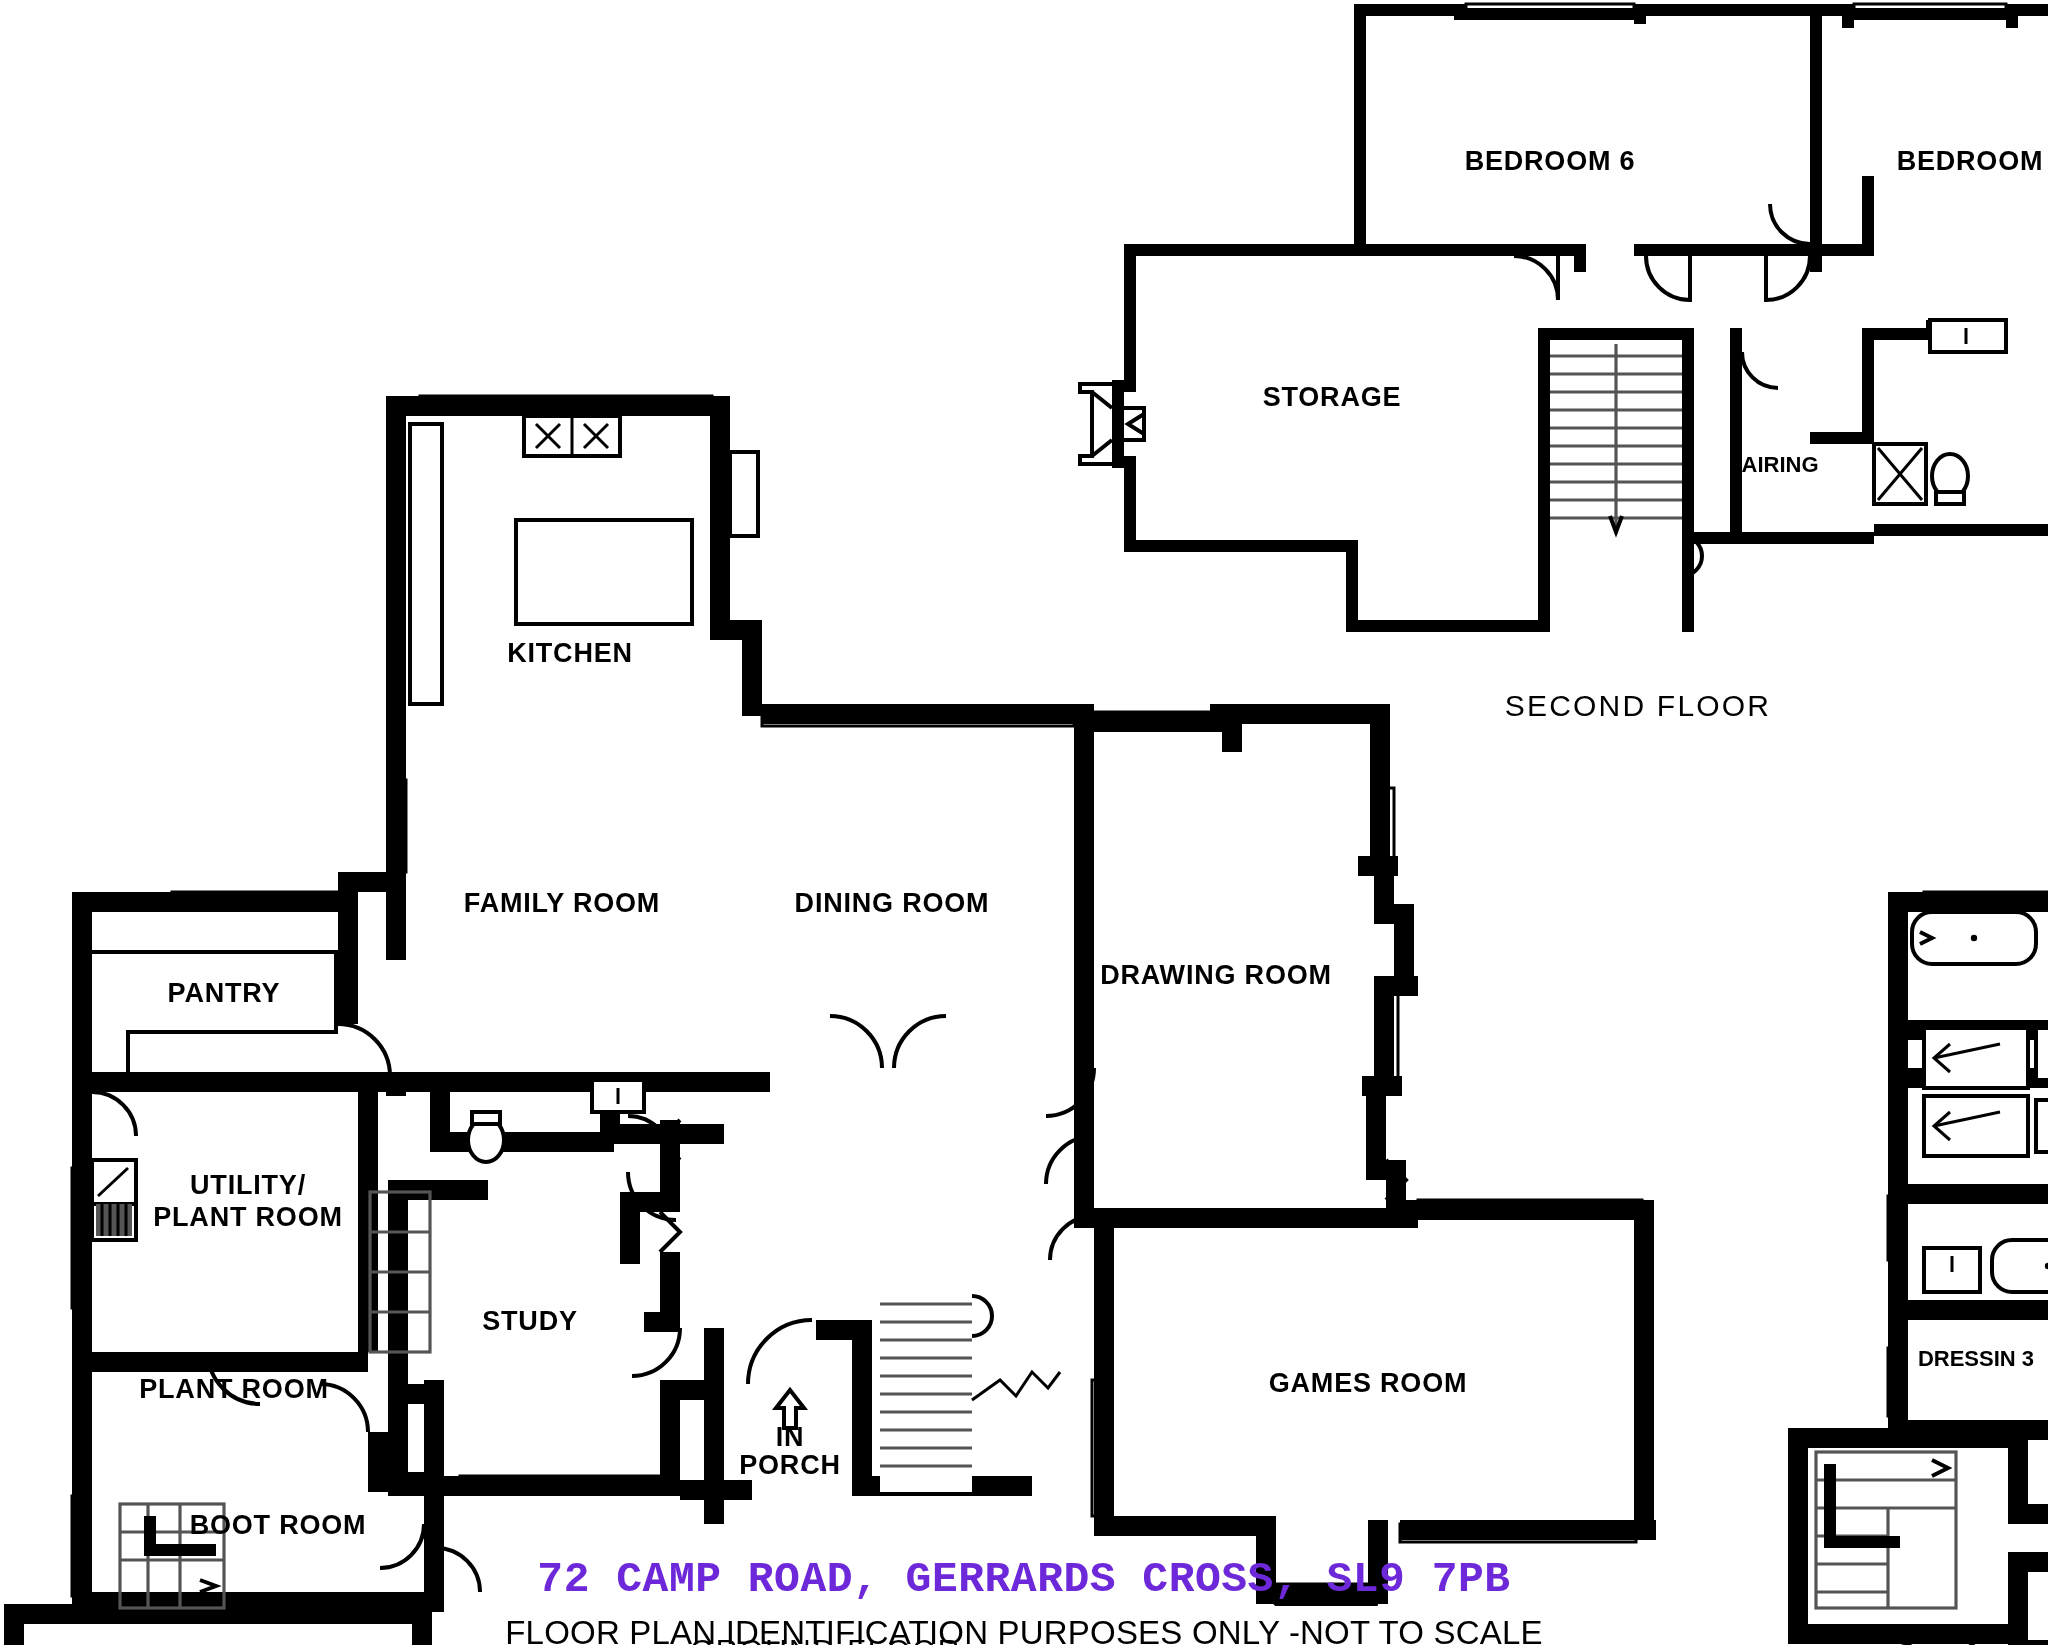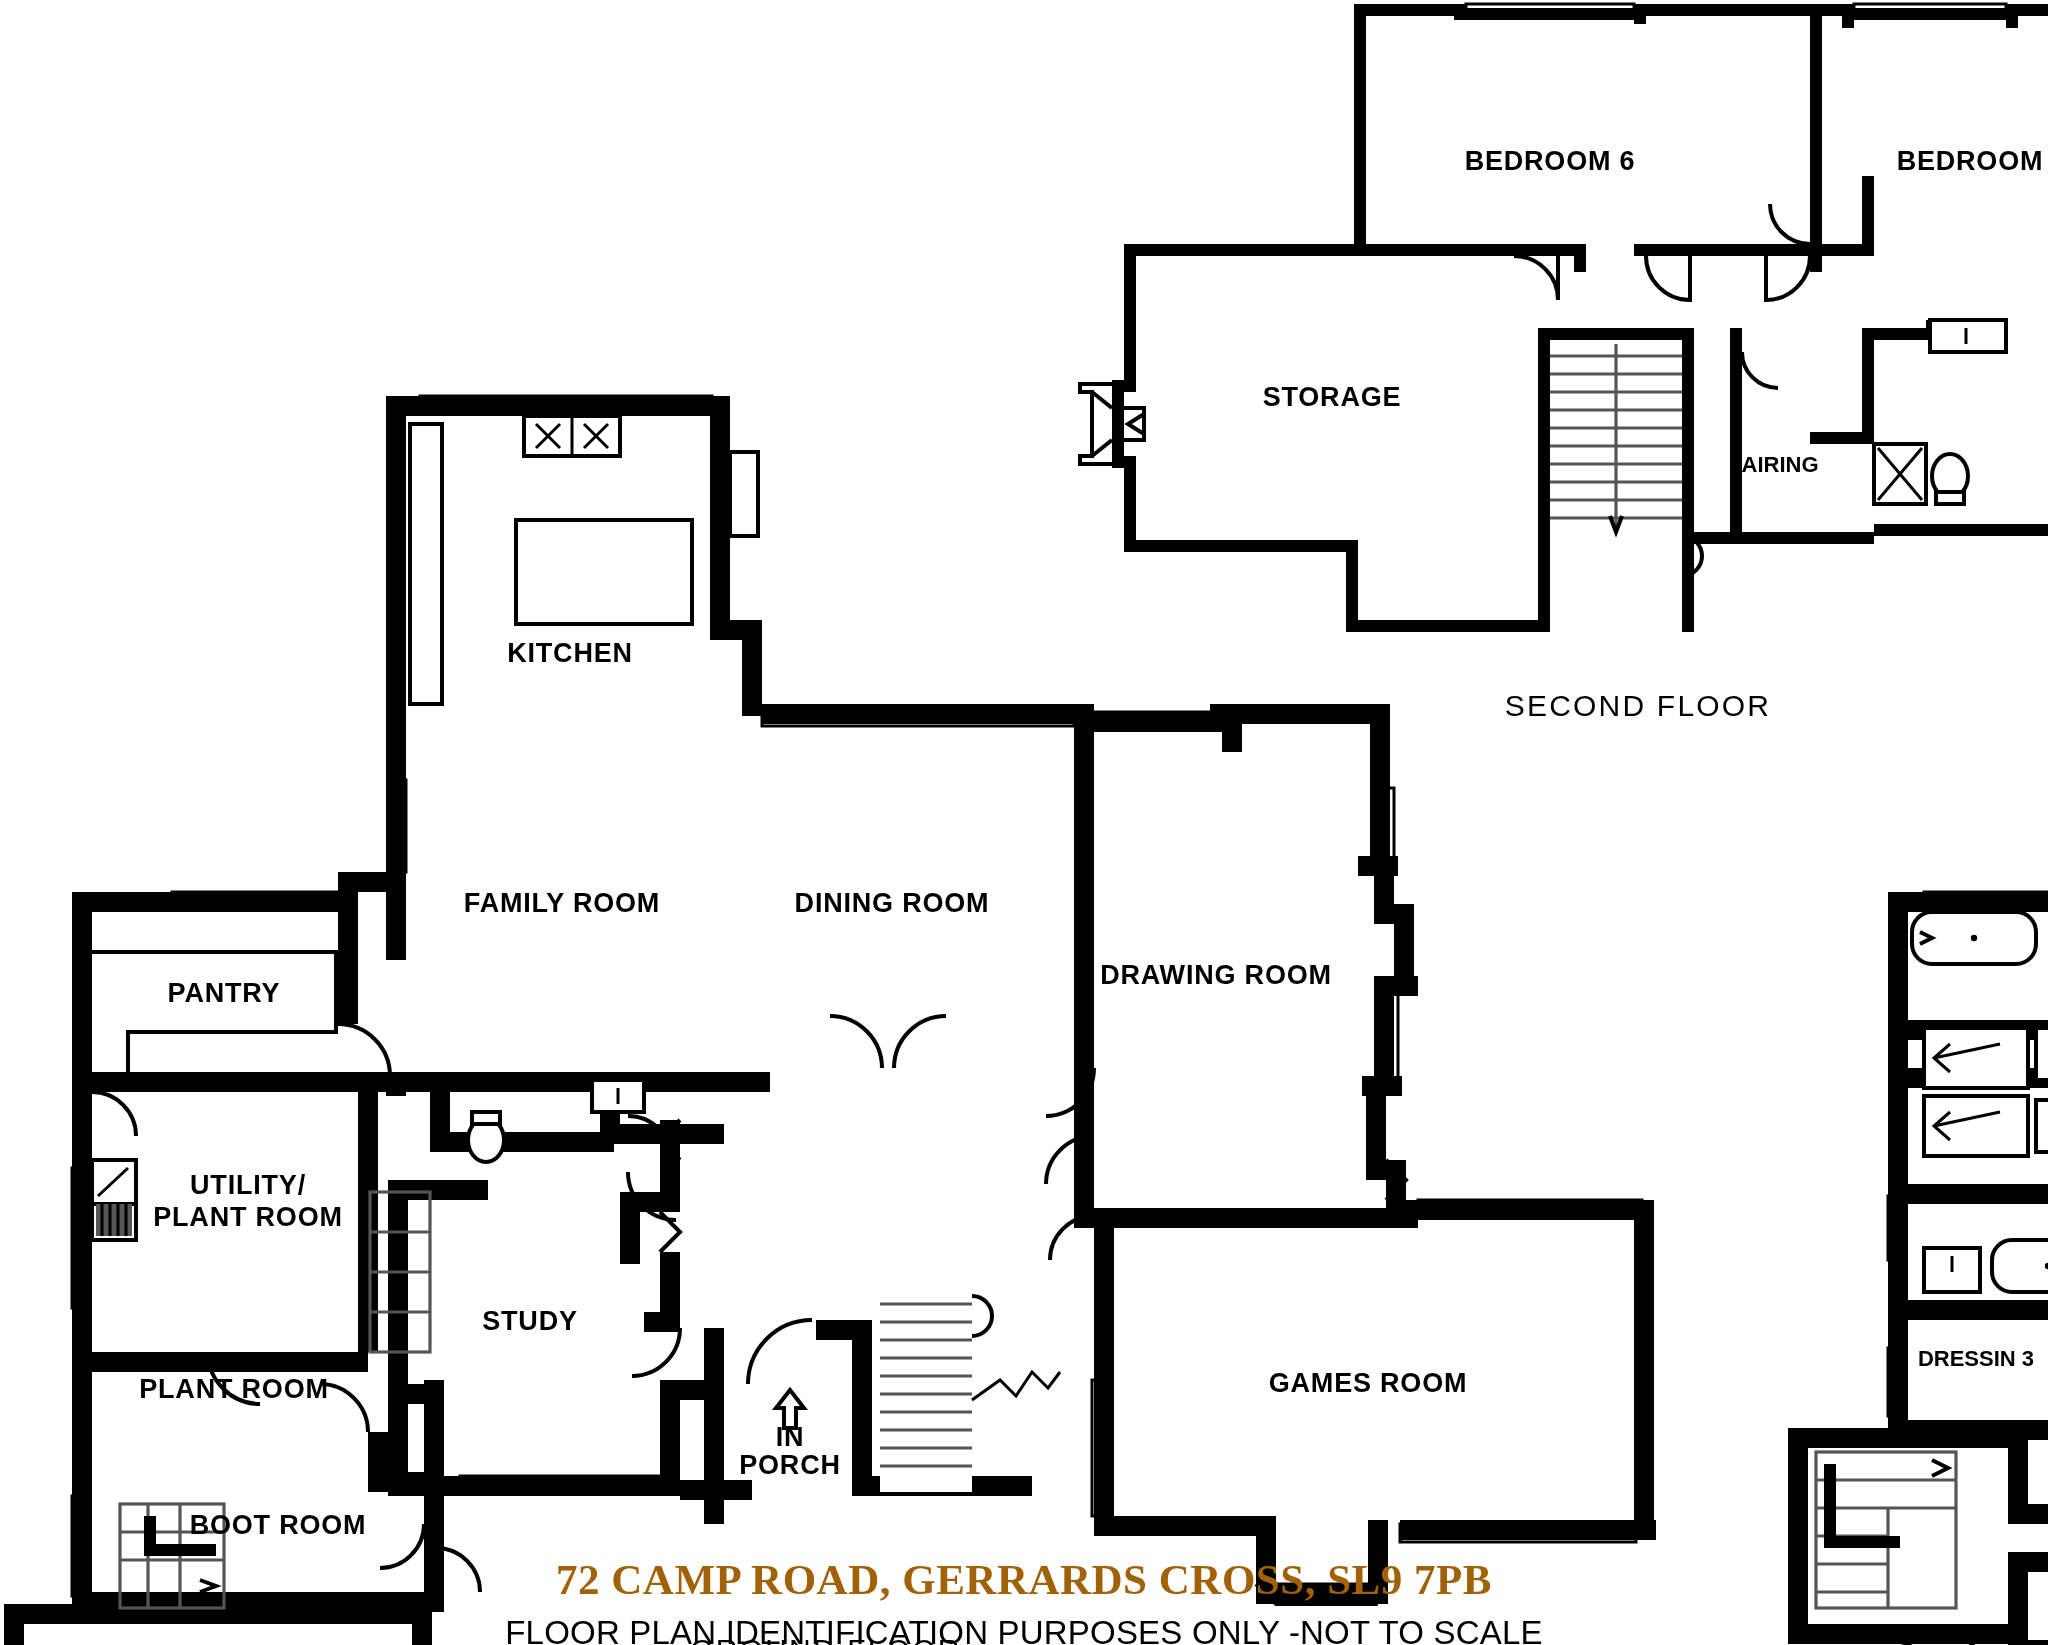--- a/index.html
+++ b/index.html
@@ -56,25 +56,25 @@
     text-anchor: middle;
   }
   .caption-wrap {
     position: absolute;
     left: 0;
     right: 0;
     top: 1555px;
     text-align: center;
   }
   .caption-title {
-    font-family: Liberation Serif, serif;
+    font-family: Liberation Mono, monospace;
     font-size: 43px;
     font-weight: bold;
     letter-spacing: 0.5px;
-    color: #a16207;
+    color: #6d28d9;
     margin: 0;
     line-height: 1.15;
   }
   .caption-sub {
     font-family: "Liberation Sans", sans-serif;
     font-size: 33px;
     font-weight: normal;
     letter-spacing: 0.2px;
     color: #000000;
     margin: 10px 0 0 0;

